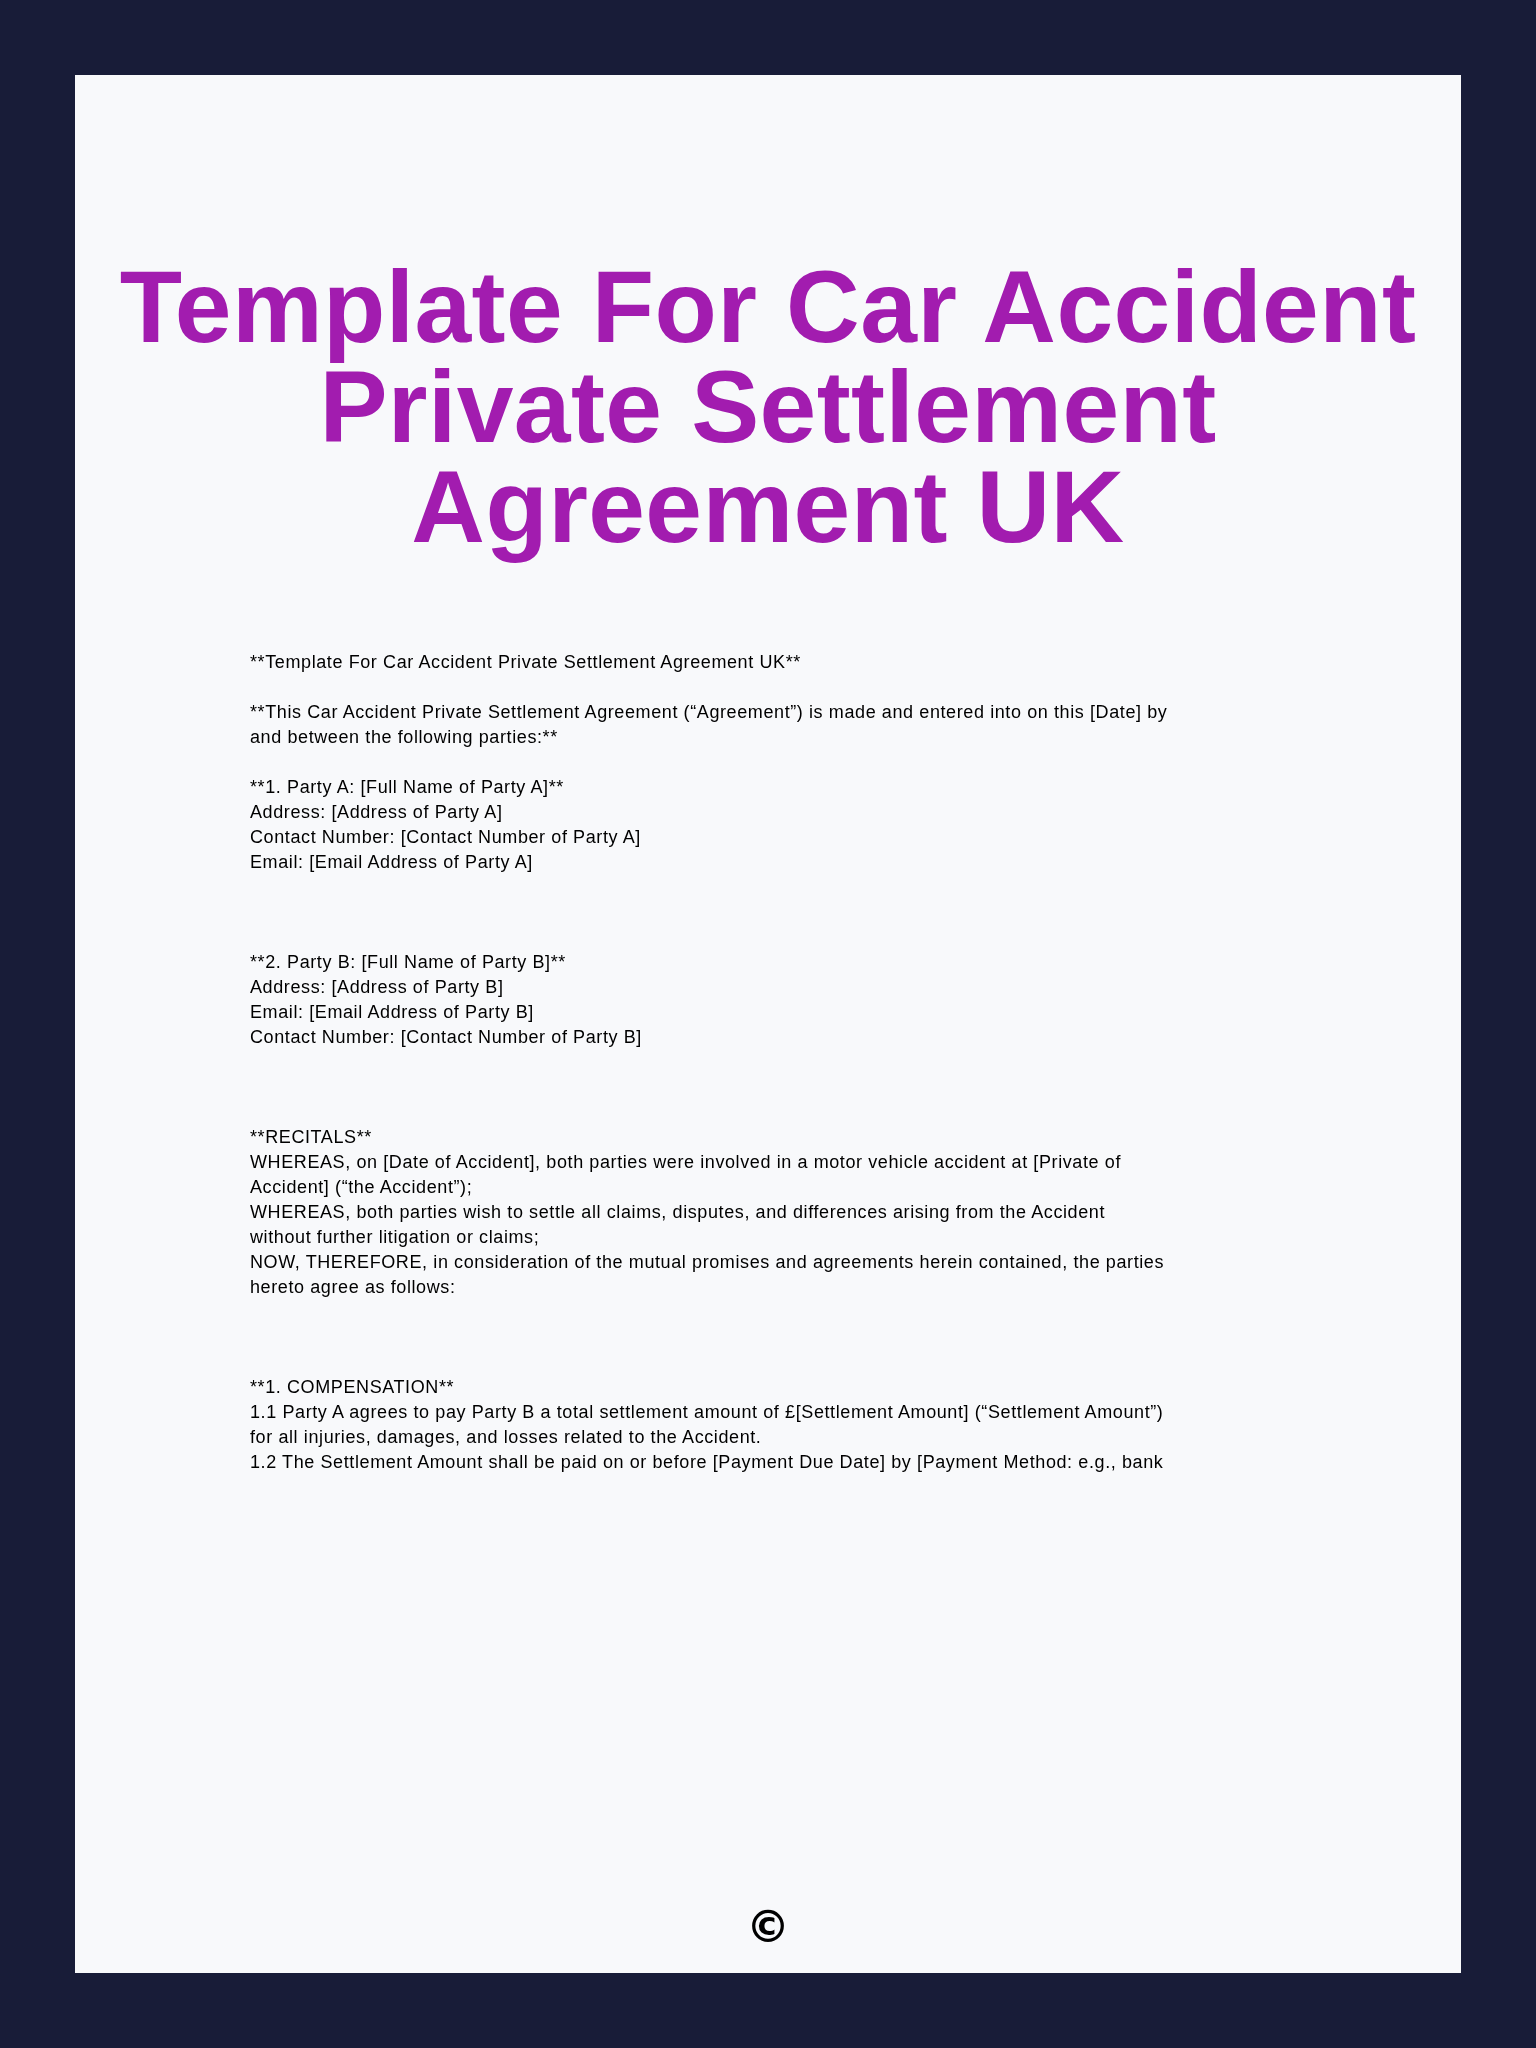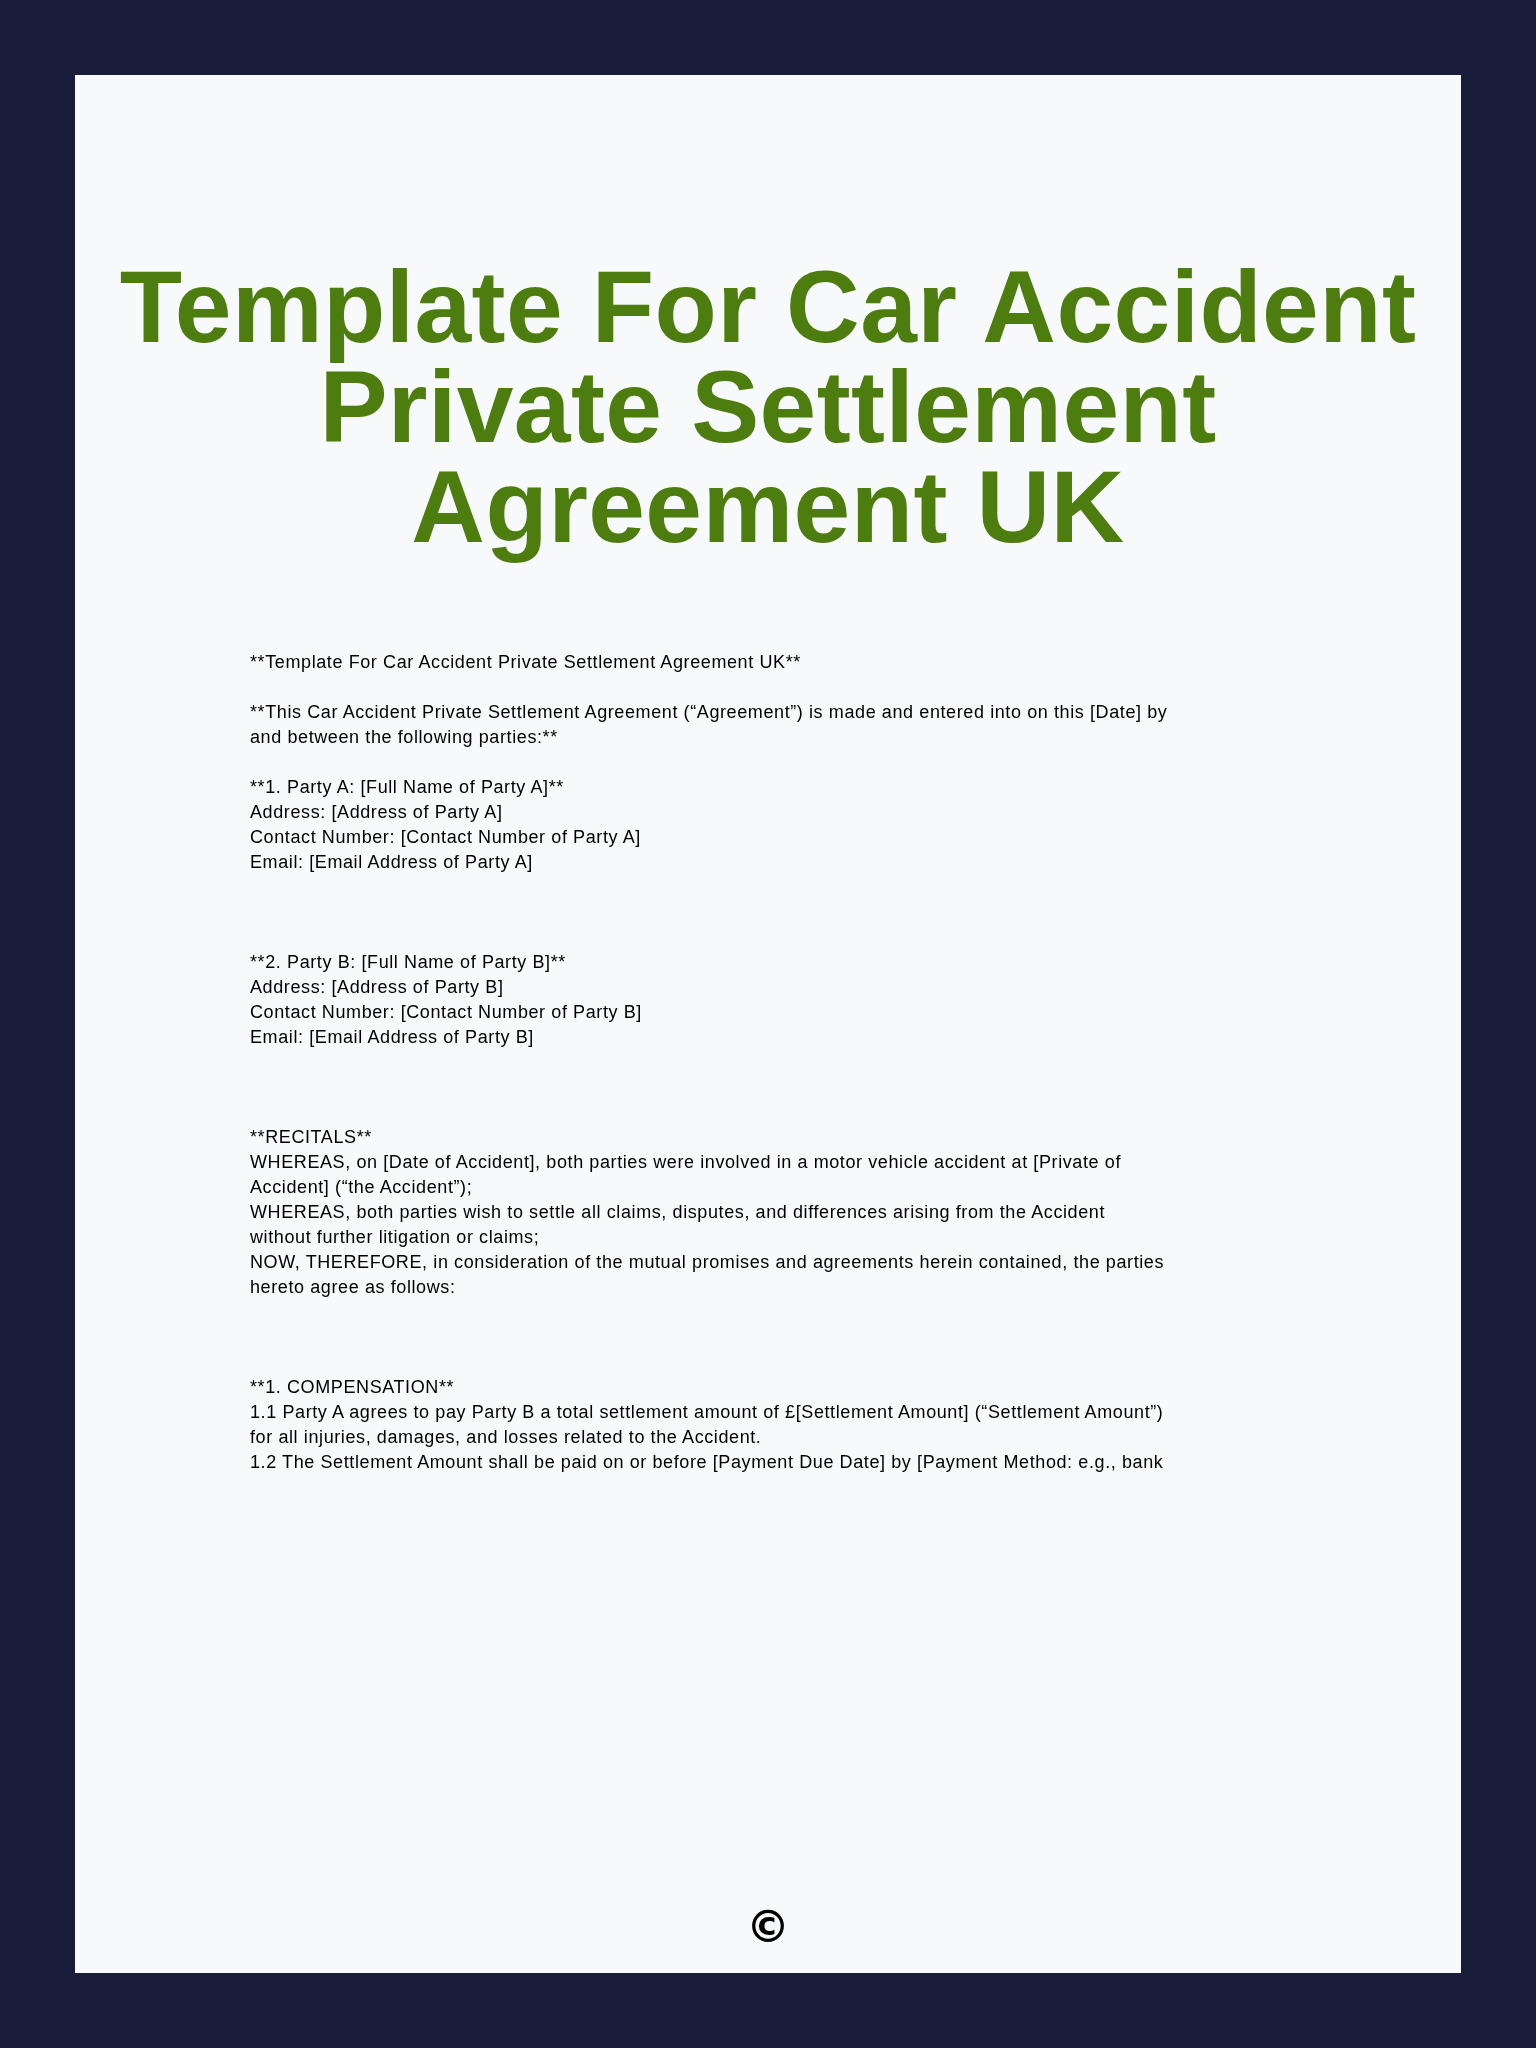--- a/index.html
+++ b/index.html
@@ -26,21 +26,21 @@
       position: absolute;
       left: 0;
       top: 182px; 
       width: 1386px;
       margin: 0;
       text-align: center;
       font-family: "Liberation Sans", sans-serif;
       font-weight: bold;
       font-size: 102px;
       line-height: 100px;
-      color: #4d7c0f;
+      color: #a21caf;
       letter-spacing: 0.4px;
     }
     .doc-title .title-line {
       display: block;
       white-space: nowrap;
     }
     .doc-body {
       position: absolute;
       left: 175px; 
       top: 575px;  
@@ -101,22 +101,22 @@
     <div class="block gap-1">
       <span class="line">**1. Party A: [Full Name of Party A]**</span>
       <span class="line">Address: [Address of Party A]</span>
       <span class="line gap-2">Contact Number: [Contact Number of Party A]</span>
       <span class="line gap-2">Email: [Email Address of Party A]</span>
     </div>
 
     <div class="block gap-3">
       <span class="line">**2. Party B: [Full Name of Party B]**</span>
       <span class="line">Address: [Address of Party B]</span>
+      <span class="line gap-2">Email: [Email Address of Party B]</span>
       <span class="line gap-2">Contact Number: [Contact Number of Party B]</span>
-      <span class="line gap-2">Email: [Email Address of Party B]</span>
     </div>
 
     <div class="block gap-3">
       <span class="line">**RECITALS**</span>
       <span class="line">WHEREAS, on [Date of Accident], both parties were involved in a motor vehicle accident at [Private of</span>
       <span class="line">Accident] (“the Accident”);</span>
       <span class="line gap-2">WHEREAS, both parties wish to settle all claims, disputes, and differences arising from the Accident</span>
       <span class="line">without further litigation or claims;</span>
       <span class="line gap-2">NOW, THEREFORE, in consideration of the mutual promises and agreements herein contained, the parties</span>
       <span class="line">hereto agree as follows:</span>

